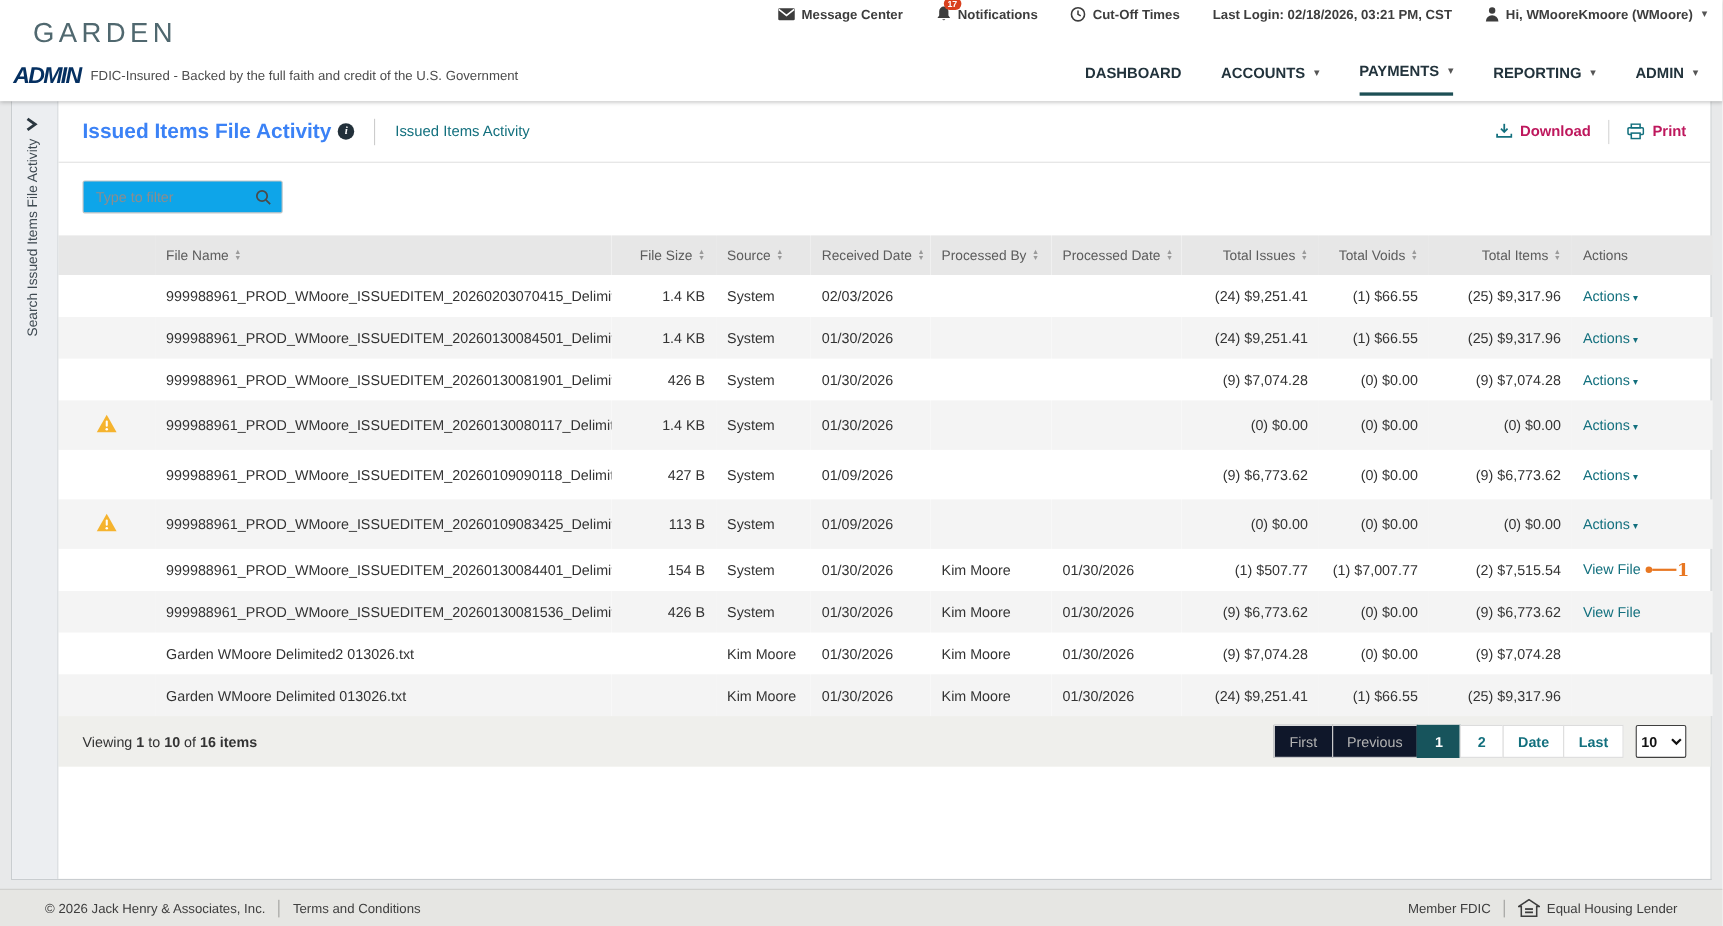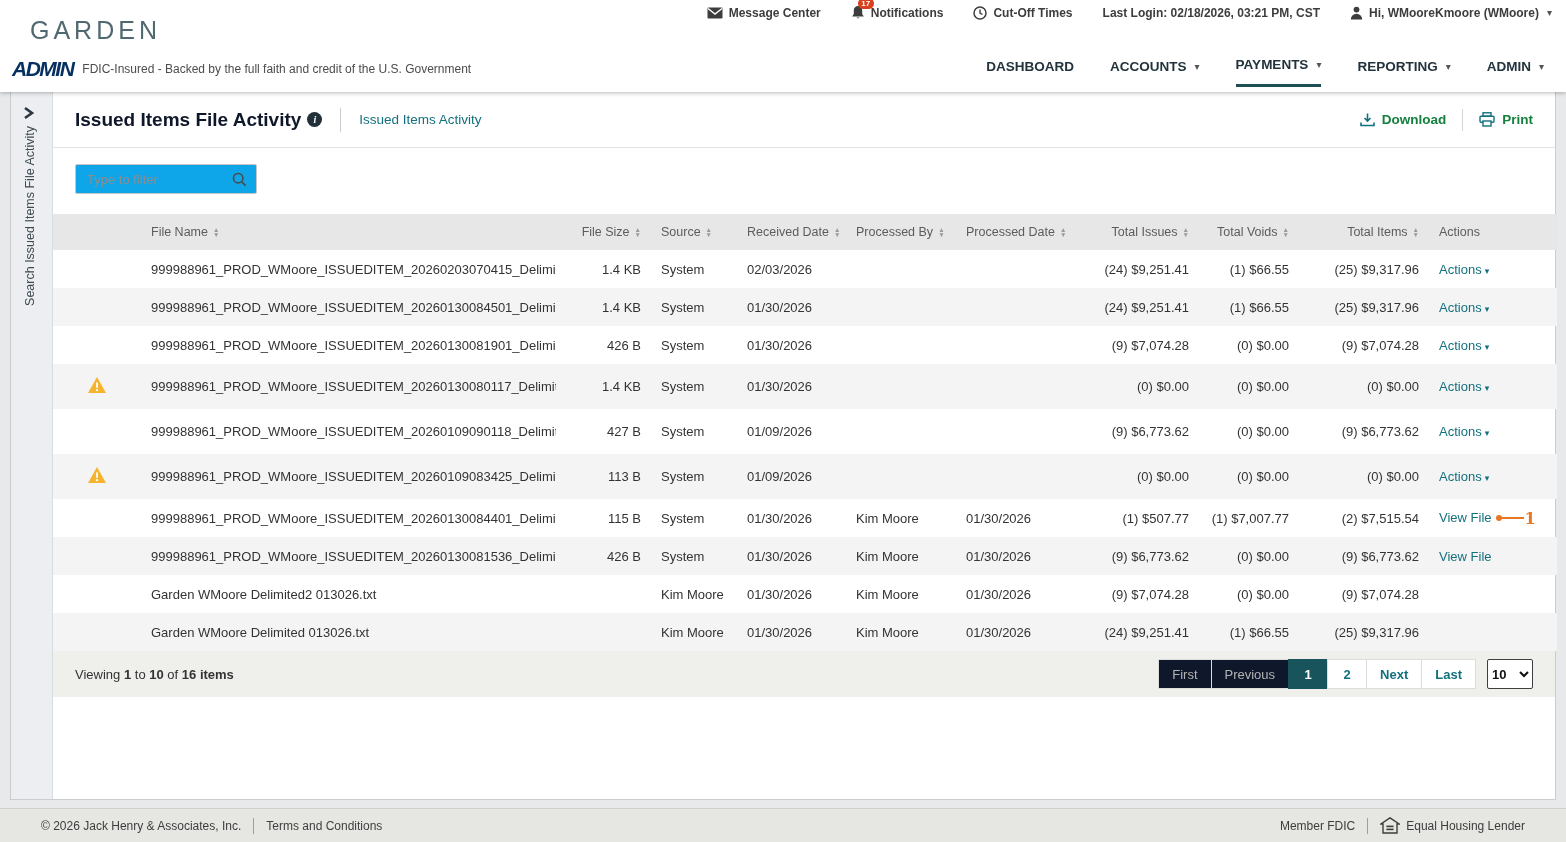--- a/index.html
+++ b/index.html
@@ -33,29 +33,29 @@
   
   .card { position:absolute; top:92px; left:10px; width:1546px; height:708px; background:#fff;
     border:1px solid #c9cdd0; border-top:none; display:flex; }
   .side { width:42px; background:#eceef1; border-right:1px solid #d9dcdf; position:relative; flex:0 0 42px; }
   .side-chevron { position:absolute; top:14px; left:11px; cursor:pointer; }
   .side-label { position:absolute; top:34px; left:12px; writing-mode:vertical-rl; transform:rotate(180deg);
     font-size:12.5px; color:#3f4a52; white-space:nowrap; cursor:pointer; }
   .main { flex:1; display:flex; flex-direction:column; min-width:0; }
   .title-row { height:56px; display:flex; align-items:center; padding:0 22px;
     border-bottom:1px solid #e2e2e2; flex:0 0 56px; }
-  .page-title { font-size:19px; font-weight:bold; color:#0f172a; }
+  .page-title { font-size:19px; font-weight:bold; color:#3b82f6; }
   .info-icon { display:inline-flex; width:15px; height:15px; border-radius:50%; background:#22303a;
     color:#fff; font-size:10px; font-weight:bold; align-items:center; justify-content:center;
     font-family:"Liberation Serif","DejaVu Serif",serif; font-style:italic; margin-left:6px;
     vertical-align:6px; }
   .vr { width:1px; height:24px; background:#ccc; margin:0 18px; }
   .subtitle-link { color:#13707e; font-size:13.5px; cursor:pointer; text-decoration:none; }
   .spacer { flex:1; }
-  .tool-link { color:#15803d; font-size:13.5px; font-weight:bold; display:flex; align-items:center;
+  .tool-link { color:#be185d; font-size:13.5px; font-weight:bold; display:flex; 
     gap:7px; cursor:pointer; text-decoration:none; }
   .tool-sep { width:1px; height:22px; background:#d5d5d5; margin:0 16px; }
   .filter-row { padding:16px 22px 20px; flex:0 0 auto; }
   .filter-box { width:182px; height:30px; border:1px solid #c5c5c5; border-radius:2px;
     display:flex; align-items:center; padding:0 9px; background:#0ea5e9; }
   .filter-box input { border:0; outline:0; flex:1; font-size:13px; color:#333; min-width:0;
     font-family:inherit; background:transparent; }
   .filter-box input::placeholder { color:#8d8d8d; }
   
   table { width:100%; border-collapse:collapse; font-size:13px; color:#333; table-layout:fixed; }
@@ -339,21 +339,21 @@
             <td></td>
             <td></td>
             <td class="num-r">(0) $0.00</td>
             <td class="num-r">(0) $0.00</td>
             <td class="num-r">(0) $0.00</td>
             <td><a class="row-action">Actions<span class="action-caret">▾</span></a></td>
           </tr>
           <tr class="">
             <td class="col-warn"></td>
             <td>999988961_PROD_WMoore_ISSUEDITEM_20260130084401_Delimited.txt</td>
-            <td class="num-r">115 B</td>
+            <td class="num-r">154 B</td>
             <td>System</td>
             <td>01/30/2026</td>
             <td>Kim Moore</td>
             <td>01/30/2026</td>
             <td class="num-r">(1) $507.77</td>
             <td class="num-r">(1) $7,007.77</td>
             <td class="num-r">(2) $7,515.54</td>
             <td><a class="row-action">View File</a><span class="callout">
                 <span class="dot"></span>
                 <span class="cline"></span>
@@ -409,21 +409,21 @@
         <span>to</span>
         <b>10</b>
         <span>of</span>
         <b>16 items</b>
       </span>
       <div class="pager">
         <div class="pbtn disabled">First</div>
         <div class="pbtn disabled">Previous</div>
         <div class="pbtn current">1</div>
         <div class="pbtn">2</div>
-        <div class="pbtn">Next</div>
+        <div class="pbtn">Date</div>
         <div class="pbtn">Last</div>
         <select class="page-size"><option>10</option></select>
       </div>
     </div>
 
   </div>
 </div>
 
 <div class="footer">
   <span>© 2026 Jack Henry &amp; Associates, Inc.</span>

